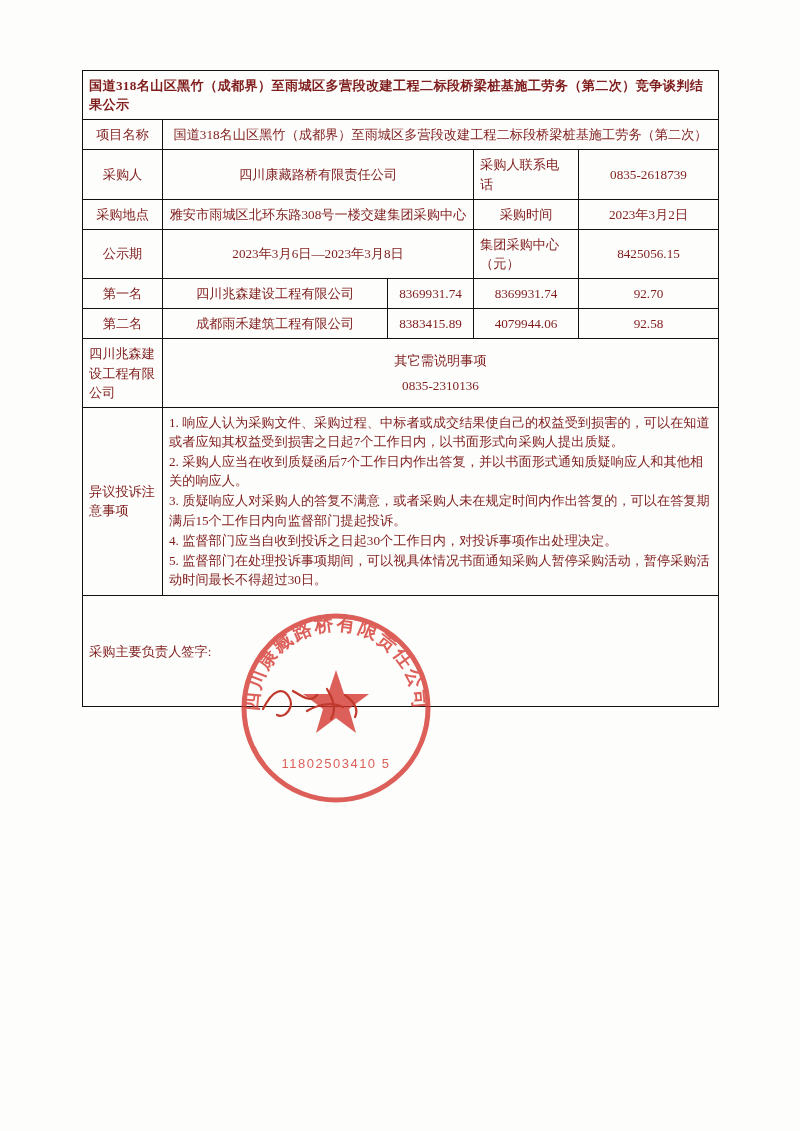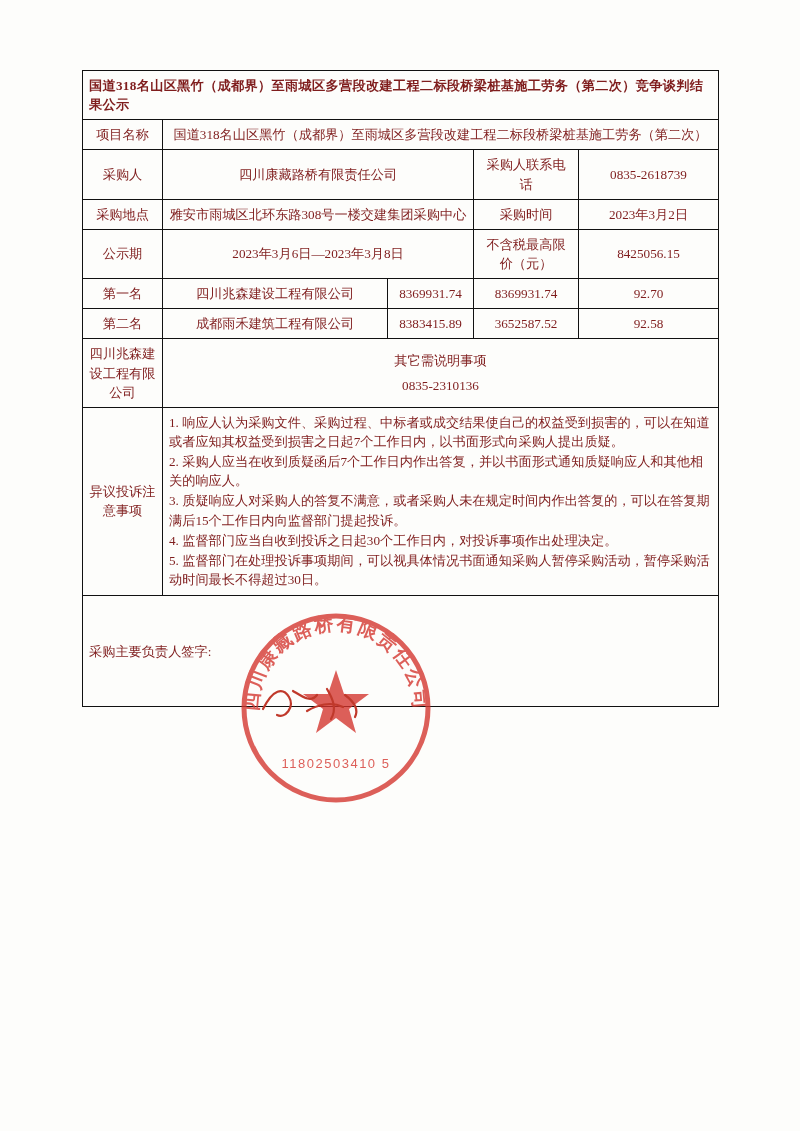--- a/index.html
+++ b/index.html
@@ -47,21 +47,21 @@
     font-weight: bold;
     line-height: 1.5;
     padding: 9px 10px 11px 10px;
     letter-spacing: 0.3px;
   }
   .lbl {
     text-align: center;
     white-space: nowrap;
   }
   .lbl-2line {
-    text-align: center;
+    text-align: left;
     line-height: 1.4;
     margin-top: 12px;
   }
   .ctr { text-align: center; }
   .proj-name {
     text-align: center;
     line-height: 1.6;
     padding-top: 7px;
     padding-bottom: 7px;
   }
@@ -134,35 +134,35 @@
         </tr>
         <tr>
           <td class="lbl">采购地点</td>
           <td colspan="3" class="ctr">雅安市雨城区北环东路308号一楼交建集团采购中心</td>
           <td class="lbl">采购时间</td>
           <td class="ctr">2023年3月2日</td>
         </tr>
         <tr>
           <td class="lbl">公示期</td>
           <td colspan="3" class="ctr">2023年3月6日—2023年3月8日</td>
-          <td class="lbl-2line">不含税最高限价（元）</td>
+          <td class="lbl-2line">集团采购中心（元）</td>
           <td class="ctr">8425056.15</td>
         </tr>
         <tr>
           <td class="ctr">第一名</td>
           <td colspan="2" class="ctr">四川兆森建设工程有限公司</td>
           <td class="ctr">8369931.74</td>
           <td class="ctr">8369931.74</td>
           <td class="ctr">92.70</td>
         </tr>
         <tr>
           <td class="ctr">第二名</td>
           <td colspan="2" class="ctr">成都雨禾建筑工程有限公司</td>
           <td class="ctr">8383415.89</td>
-          <td class="ctr">3652587.52</td>
+          <td class="ctr">4079944.06</td>
           <td class="ctr">92.58</td>
         </tr>
         <tr>
           <td class="lbl-2line">四川兆森建设工程有限公司</td>
           <td colspan="5">
             <div class="supervise-line">其它需说明事项</div>
             <div class="supervise-line">0835-2310136</div>
           </td>
         </tr>
         <tr>

